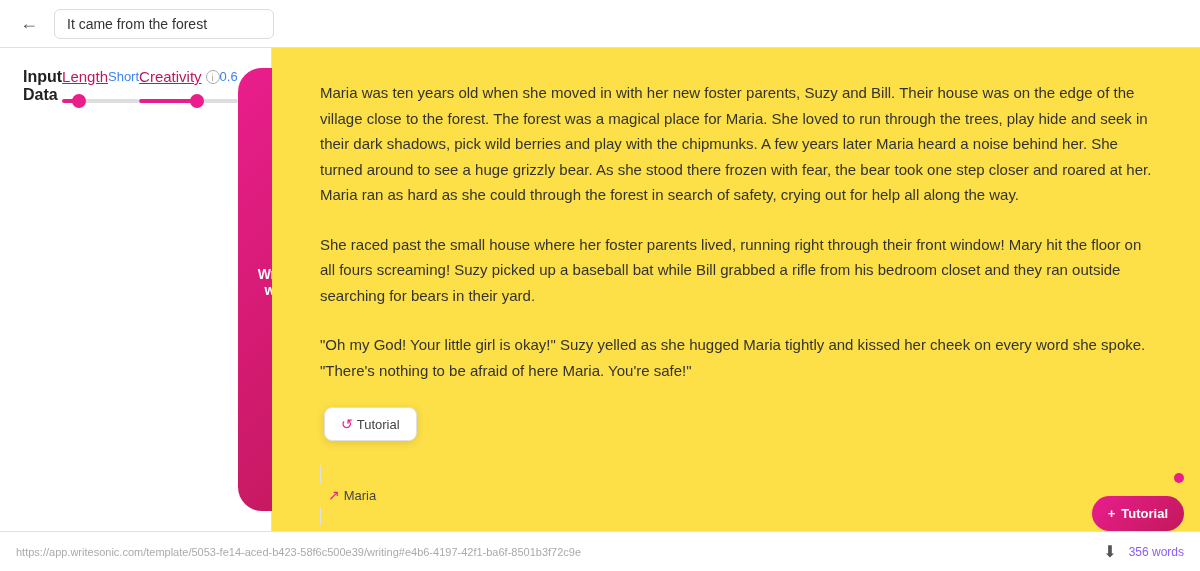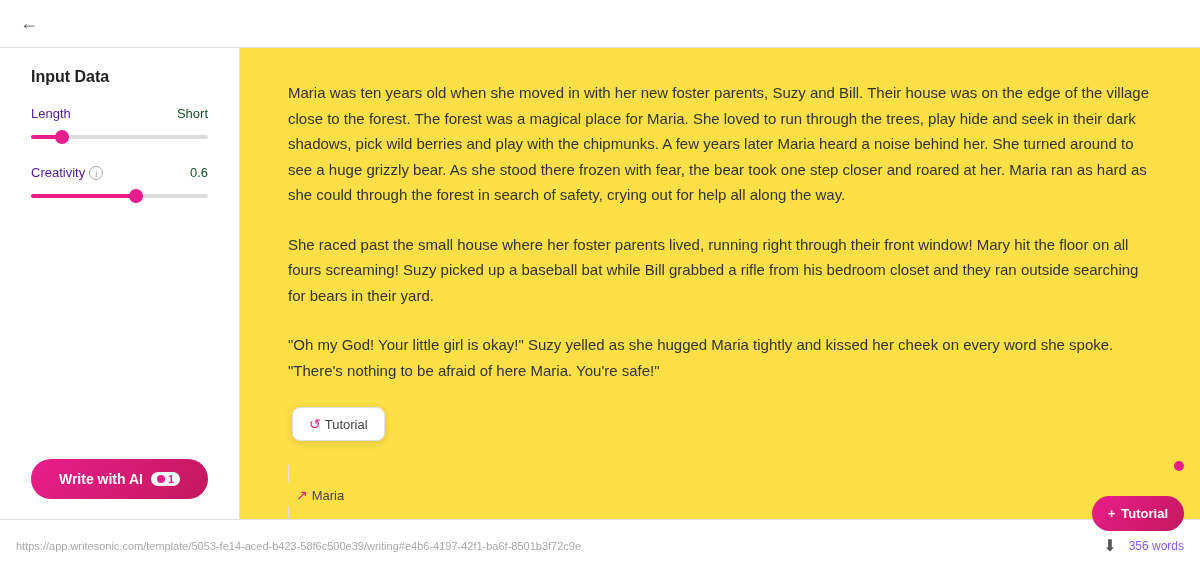--- a/index.html
+++ b/index.html
@@ -45,51 +45,52 @@
 
     
     .main-layout {
       display: flex;
       flex: 1;
       overflow: hidden;
     }
 
     
     .sidebar {
-      width: 240px;
+      width: 272px;
       background: #fff;
       border-right: 1px solid #e0e0e0;
       display: flex;
-      flex-direction: column;
-      padding: 20px 31px;
+      flex-direction: row;
+      padding: 20px 23px;
       flex-shrink: 0;
     }
     .input-data-title {
       font-size: 16px;
       font-weight: 600;
       color: #222;
       margin-bottom: 20px;
     }
     .control-group {
       margin-bottom: 20px;
     }
     .control-label-row {
       display: flex;
       justify-content: space-between;
       align-items: center;
       margin-bottom: 8px;
     }
     .control-label {
-      font-size: 13px;
-      color: #4c1d95;
+      font-size: 15px;
+      color: #be185d;
       font-weight: 500;
+      text-decoration: underline;
     }
     .control-value {
       font-size: 13px;
-      color: #14532d;
+      color: #3b82f6;
     }
     .control-info {
       display: inline-flex;
       align-items: center;
       justify-content: center;
       width: 14px;
       height: 14px;
       border-radius: 50%;
       border: 1px solid #aaa;
       font-size: 10px;
@@ -251,21 +252,21 @@
       font-size: 13px;
       font-weight: 600;
       cursor: pointer;
       display: flex;
       align-items: center;
       gap: 6px;
     }
 
     
     .bottom-bar {
-      height: 52px;
+      height: 40px;
       background: #fff;
       border-top: 1px solid #e0e0e0;
       display: flex;
       align-items: center;
       padding: 0 16px;
       font-size: 12px;
       color: #888;
       gap: 8px;
     }
     .bottom-bar-url {
@@ -291,20 +292,21 @@
       font-size: 16px;
     }
   </style>
 </head>
 <body>
 
 <div class="top-bar">
   <button class="back-btn">
     <span>←</span>
   </button>
+  <input class="title-input" type="text" value="It came from the forest" style="">
 </div>
 
 <div class="main-layout">
 
   <div class="sidebar">
     <div class="input-data-title">Input Data</div>
 
     <div class="control-group">
       <div class="control-label-row">
         <span class="control-label">Length</span>

